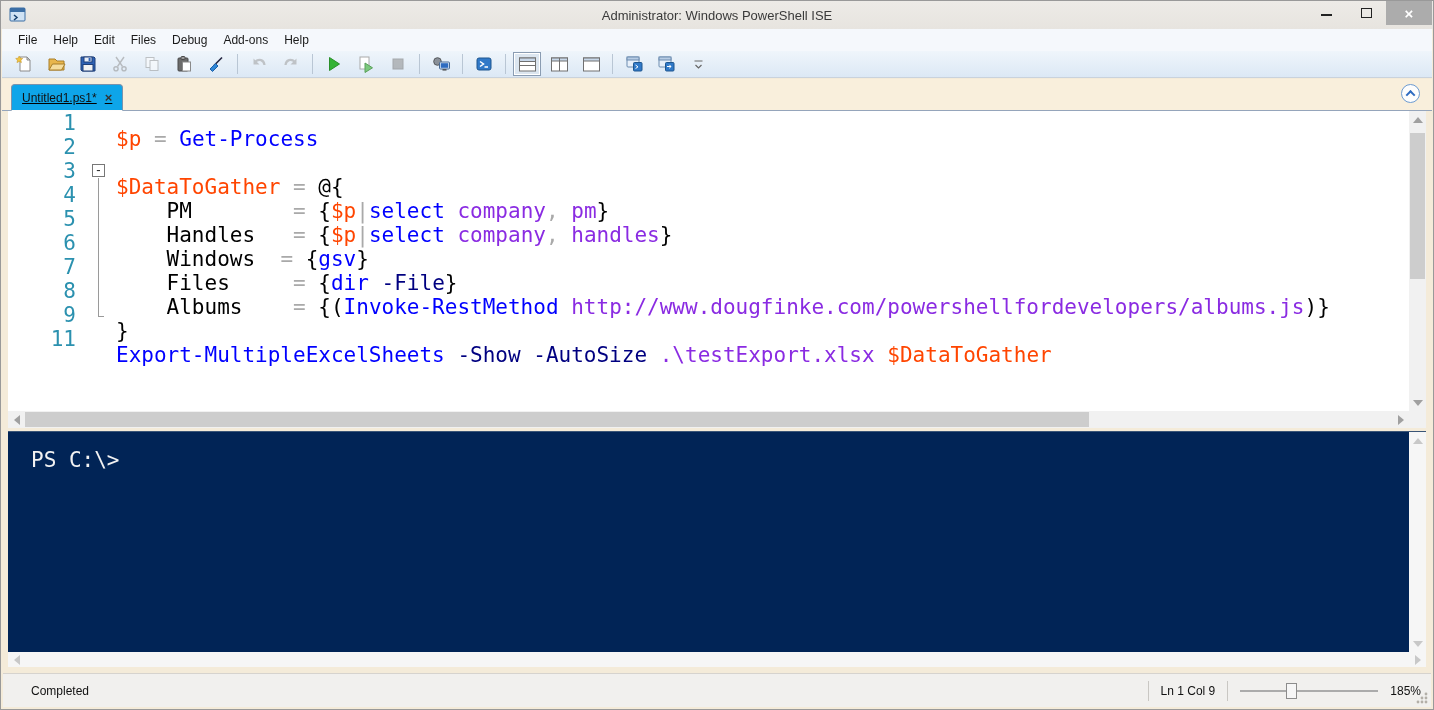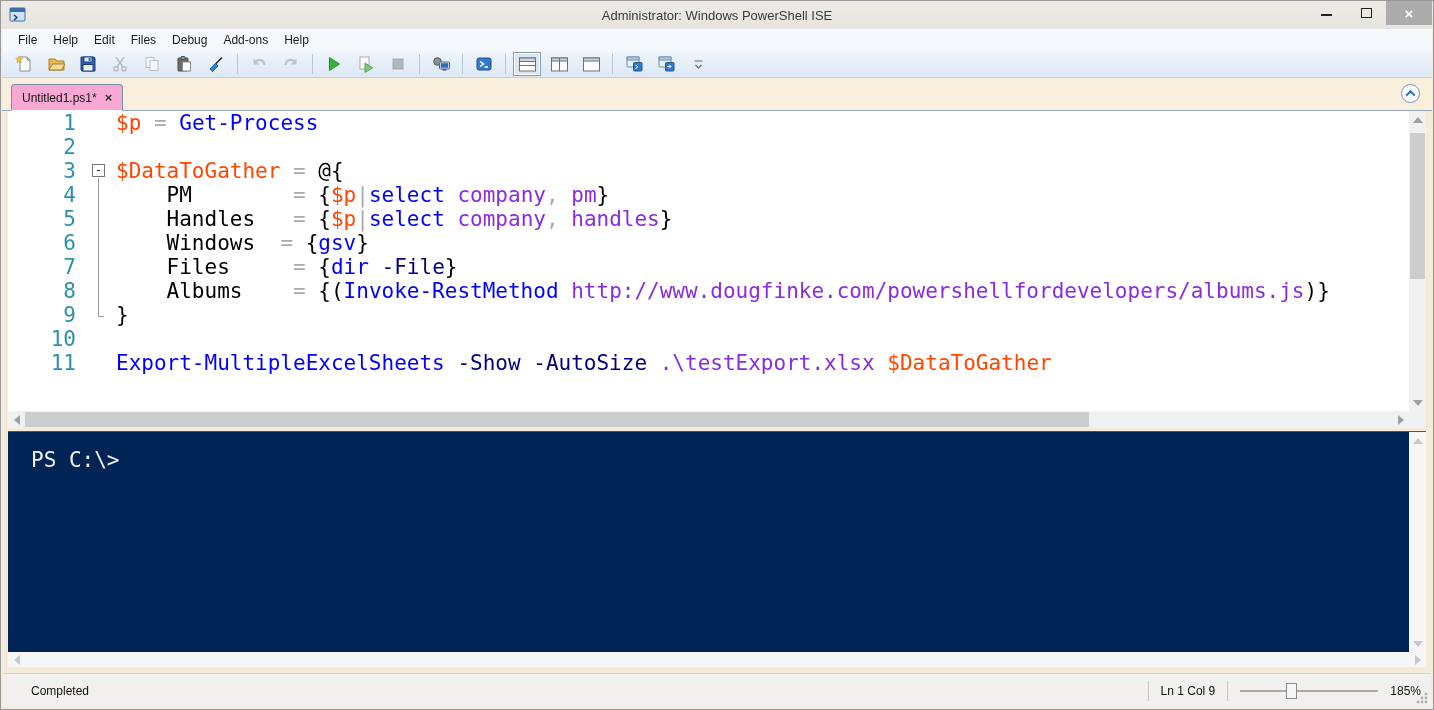--- a/index.html
+++ b/index.html
@@ -23,33 +23,33 @@
 
   
   .toolbar { position:absolute; top:50px; left:1px; right:1px; height:27px; background:linear-gradient(#EFF5FB,#DCE8F5); border-bottom:1px solid #C9D2DC; display:flex; align-items:center; padding-left:6px; }
   .tb-btn { width:28px; height:24px; display:flex; align-items:center; justify-content:center; margin:0 2px; border:1px solid transparent; }
   .tb-btn.selected { border:1px solid #8A9CB2; background:#DCE6F0; box-shadow:inset 0 0 0 1px #fff; }
   .tb-btn.disabled svg { opacity:.55; filter:grayscale(1); }
   .tb-sep { width:1px; height:20px; background:#B9C6D4; margin:0 5px; }
 
   
   .tabrow { position:absolute; top:78px; left:1px; right:1px; height:32px; background:#F9EFDC; border-bottom:1px solid #95A5BB; }
-  .tab { position:absolute; left:9px; bottom:-1px; height:27px; background:#f9a8d4; border:1px solid #7A93AD; border-bottom:1px solid #FDFDFD; border-radius:4px 4px 0 0; display:flex; align-items:center; padding:0 10px; gap:8px; }
+  .tab { position:absolute; left:9px; bottom:-1px; height:27px; background:#0ea5e9; border:1px solid #7A93AD; border-bottom:1px solid #FDFDFD; border-radius:4px 4px 0 0; display:flex; align-items:center; padding:0 10px; gap:8px;text-decoration:underline; }
   .tab-label { font-size:12px; color:#111; }
   .tab-close { font-size:13px; font-weight:bold; color:#333; line-height:1; cursor:default; }
   .collapse-btn { position:absolute; right:12px; top:5px; width:19px; height:19px; border-radius:50%; background:#FDFDFD; border:1px solid #6C9BD2; display:flex; align-items:center; justify-content:center; }
   .chev-up { width:7px; height:7px; border-left:2px solid #2E6BC0; border-top:2px solid #2E6BC0; transform:rotate(45deg) translate(1px,1px); }
 
   
   .editor { position:absolute; top:110px; left:7px; right:7px; height:300px; background:#fff; overflow:hidden; }
   .code-area { position:absolute; inset:0 17px 0 0; overflow:hidden; }
   .code-line { display:flex; height:24px; white-space:pre; font-family:"DejaVu Sans Mono","Liberation Mono",monospace; font-size:21px; line-height:24px; }
   .ln { width:68px; text-align:right; color:#2B91AF; flex:0 0 auto; }
   .fold { width:40px; flex:0 0 auto; position:relative; }
-  .src { flex:0 0 auto; }
+  .src { flex:0 0 auto;margin-top:16px; }
   .fbox { position:absolute; left:16px; top:5px; width:13px; height:13px; border:1px solid #777; background:#fff; font-size:13px; line-height:10px; text-align:center; color:#222; font-family:"Liberation Sans",sans-serif; }
   .fold-minus::after { content:""; position:absolute; left:22px; top:19px; bottom:0; border-left:1px solid #9a9a9a; }
   .fold-line::before { content:""; position:absolute; left:22px; top:0; bottom:0; border-left:1px solid #9a9a9a; }
   .fold-end::before { content:""; position:absolute; left:22px; top:0; height:14px; border-left:1px solid #9a9a9a; }
   .fold-end::after { content:""; position:absolute; left:22px; top:13px; width:6px; border-top:1px solid #9a9a9a; }
   .c-var { color:#FF4500; } .c-cmd { color:#0000FF; } .c-op { color:#A9A9A9; }
   .c-arg { color:#8A2BE2;text-align:right; } .c-param { color:#000080; } .c-text { color:#000; }
 
   
   .vscroll { position:absolute; top:0; right:0; bottom:0; width:17px; background:#F1F1F1; }
@@ -276,21 +276,20 @@
     <div class="code-area" id="code">
         <div class="code-line"><span class="ln">1</span><span class="fold"></span><span class="src"><span class="c-var">$p</span><span class="c-text"> </span><span class="c-op">=</span><span class="c-text"> </span><span class="c-cmd">Get-Process</span></span></div>
         <div class="code-line"><span class="ln">2</span><span class="fold"></span><span class="src"></span></div>
         <div class="code-line"><span class="ln">3</span><span class="fold fold-minus"><span class="fbox">-</span></span><span class="src"><span class="c-var">$DataToGather</span><span class="c-text"> </span><span class="c-op">=</span><span class="c-text"> </span><span class="c-text">@{</span></span></div>
         <div class="code-line"><span class="ln">4</span><span class="fold fold-line"></span><span class="src"><span class="c-text">    PM        </span><span class="c-op">=</span><span class="c-text"> {</span><span class="c-var">$p</span><span class="c-op">|</span><span class="c-cmd">select</span><span class="c-text"> </span><span class="c-arg">company</span><span class="c-op">,</span><span class="c-text"> </span><span class="c-arg">pm</span><span class="c-text">}</span></span></div>
         <div class="code-line"><span class="ln">5</span><span class="fold fold-line"></span><span class="src"><span class="c-text">    Handles   </span><span class="c-op">=</span><span class="c-text"> {</span><span class="c-var">$p</span><span class="c-op">|</span><span class="c-cmd">select</span><span class="c-text"> </span><span class="c-arg">company</span><span class="c-op">,</span><span class="c-text"> </span><span class="c-arg">handles</span><span class="c-text">}</span></span></div>
         <div class="code-line"><span class="ln">6</span><span class="fold fold-line"></span><span class="src"><span class="c-text">    Windows  </span><span class="c-op">=</span><span class="c-text"> {</span><span class="c-cmd">gsv</span><span class="c-text">}</span></span></div>
         <div class="code-line"><span class="ln">7</span><span class="fold fold-line"></span><span class="src"><span class="c-text">    Files     </span><span class="c-op">=</span><span class="c-text"> {</span><span class="c-cmd">dir</span><span class="c-text"> </span><span class="c-param">-File</span><span class="c-text">}</span></span></div>
         <div class="code-line"><span class="ln">8</span><span class="fold fold-line"></span><span class="src"><span class="c-text">    Albums    </span><span class="c-op">=</span><span class="c-text"> {(</span><span class="c-cmd">Invoke-RestMethod</span><span class="c-text"> </span><span class="c-arg">http://www.dougfinke.com/powershellfordevelopers/albums.js</span><span class="c-text">)}</span></span></div>
         <div class="code-line"><span class="ln">9</span><span class="fold fold-end"></span><span class="src"><span class="c-text">}</span></span></div>
-        <div class="code-line"><span class="ln">10</span><span class="fold"></span><span class="src"></span></div>
         <div class="code-line"><span class="ln">11</span><span class="fold"></span><span class="src"><span class="c-cmd">Export-MultipleExcelSheets</span><span class="c-text"> </span><span class="c-param">-Show</span><span class="c-text"> </span><span class="c-param">-AutoSize</span><span class="c-text"> </span><span class="c-arg">.\testExport.xlsx</span><span class="c-text"> </span><span class="c-var">$DataToGather</span></span></div>
       </div>
     <div class="vscroll">
       <div class="arr" style="top:0">
           <div class="tri-up"></div>
         </div>
       <div class="vthumb"></div>
       <div class="arr" style="bottom:0">
           <div class="tri-dn"></div>
         </div>

